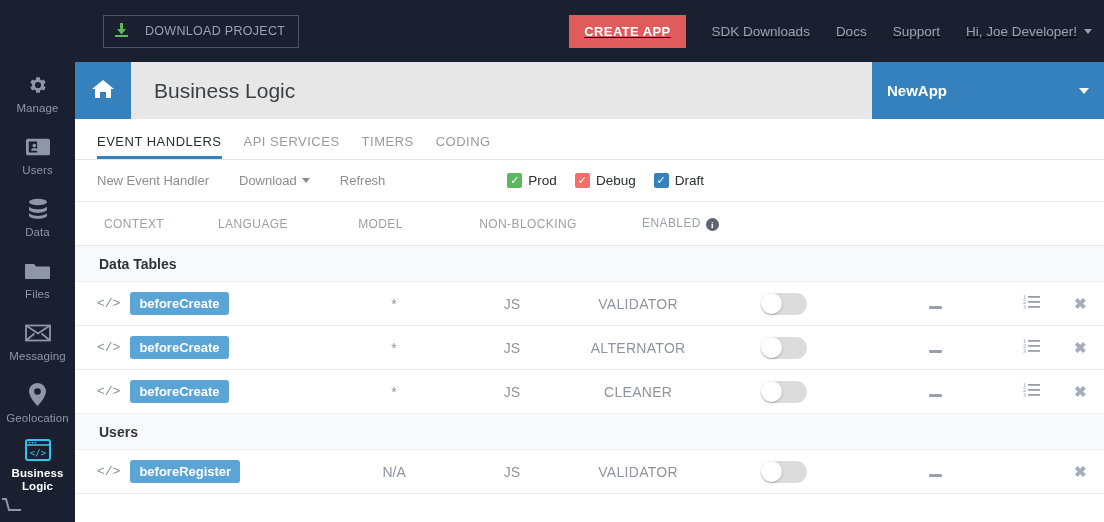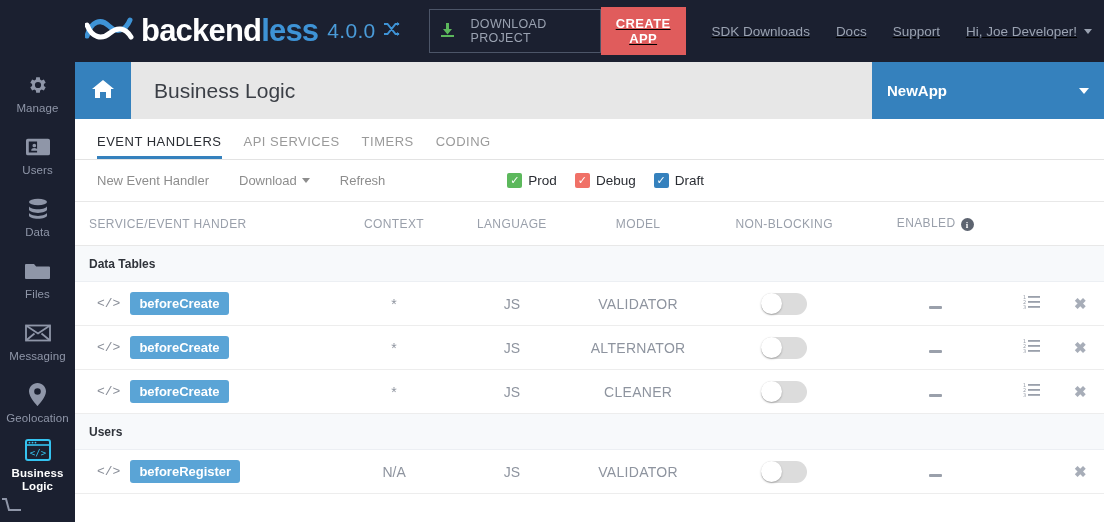--- a/index.html
+++ b/index.html
@@ -112,22 +112,22 @@
   .filter .f-lbl { font-size: 13.5px; color: #2a2d33; }
 
   
   .thead {
     height: 44px; display: flex; align-items: center;
     border-bottom: 1px solid #e8e8e8; background: #fff;
     font-size: 12px; letter-spacing: .4px; color: #9aa0ab;
   }
   .grp-row {
     height: 36px; display: flex; align-items: center; background: #f7f9fb;
-    border-bottom: 1px solid #eceff3; padding-left: 14px;
-    font-size: 12px; font-weight: bold; color: #2f333a;
+    border-bottom: 1px solid #eceff3; padding-left: 24px;
+    font-size: 14px; font-weight: bold; color: #2f333a;
   }
   .row { height: 44px; display: flex; align-items: center; border-bottom: 1px solid #ededed; background:#fff;}
   .c-name   { width: 263px; padding-left: 22px; display: flex; align-items: center; gap: 10px;}
   .c-ctx    { width: 118px; text-align: center; }
   .c-lang   { width: 120px; text-align: center; }
   .c-model  { width: 135px; text-align: center; }
   .c-nb     { width: 160px; text-align: center; }
   .c-en     { width: 145px; text-align: center; }
   .c-list   { width: 50px;  text-align: center; }
   .c-del    { width: 48px;  text-align: center; }
@@ -240,36 +240,20 @@
     <div class="side-item partial">
       <span class="s-ico">
         <svg width="26" height="20" viewBox="0 0 26 20" fill="none" stroke="#8f96a8" stroke-width="2">
             <path d="M2 2h4l3 11h12"></path>
           </svg>
       </span>
     </div>
   </div>
 
   <div class="topbar">
-    <div class="brand">
-      <span class="logo-mark">
-        <svg width="50" height="34" viewBox="0 0 50 34">
-          <path d="M2 24C6 9 16 6 24 14c7 7 16 6 21-6" stroke="#3e93d6" stroke-width="5" fill="none" stroke-linecap="round"></path>
-          <path d="M2 13C7 26 17 28 25 21c7-6 15-6 21 4" stroke="#ffffff" stroke-width="5" fill="none" stroke-linecap="round"></path>
-        </svg>
-      </span>
-      <span class="logo-txt"><span class="b1">backend</span><span class="b2">less</span></span>
-      <span class="logo-ver">4.0.0</span>
-      <span class="shuffle">
-        <svg width="18" height="16" viewBox="0 0 18 16" fill="none" stroke="#3e93d6" stroke-width="2">
-            <path d="M1 3h3.5l8 10H16M1 13h3.5l8-10H16"></path>
-            <path d="M14 1l2.6 2L14 5M14 11l2.6 2L14 15" fill="#3e93d6" stroke="none"></path>
-          </svg>
-      </span>
-    </div>
 
     <div class="dl-btn">
       <span>
         <svg width="13" height="14" viewBox="0 0 13 14" fill="#5cb85c">
             <path d="M5 0h3v6h3L6.5 11.5 2 6h3z"></path>
             <rect x="0" y="12" width="13" height="2"></rect>
           </svg>
       </span>
       <span>DOWNLOAD PROJECT</span>
     </div>
@@ -332,21 +316,20 @@
           <span class="f-lbl">Debug</span>
         </label>
         <label class="filter">
           <span class="cb" style="background:#3581bd">✓</span>
           <span class="f-lbl">Draft</span>
         </label>
       </div>
     </div>
 
     <div class="thead">
-      <div class="c-name">SERVICE/EVENT HANDER</div>
       <div class="c-ctx">CONTEXT</div>
       <div class="c-lang">LANGUAGE</div>
       <div class="c-model">MODEL</div>
       <div class="c-nb">NON-BLOCKING</div>
       <div class="c-en">
         <span>ENABLED</span><span class="info-dot">i</span>
       </div>
       <div class="c-list"></div>
       <div class="c-del"></div>
     </div>

